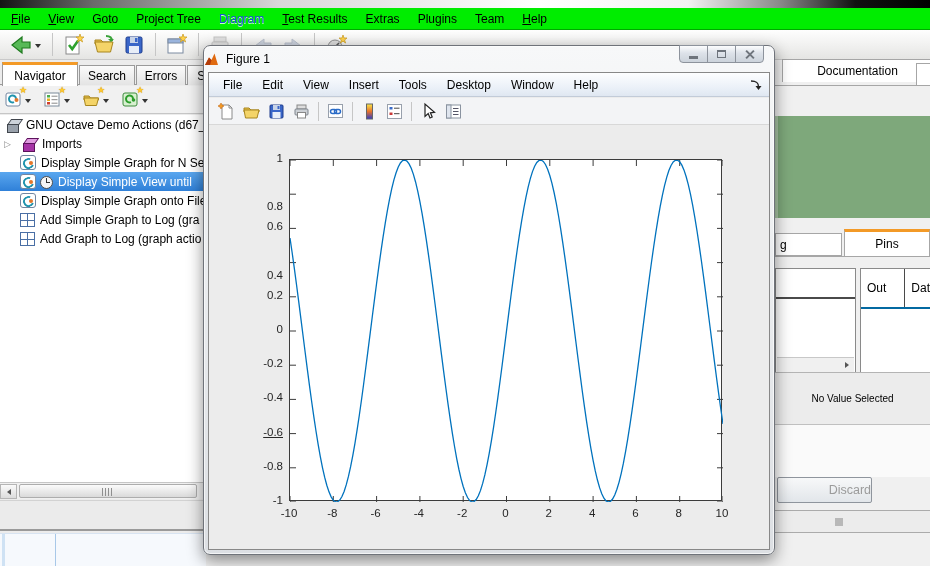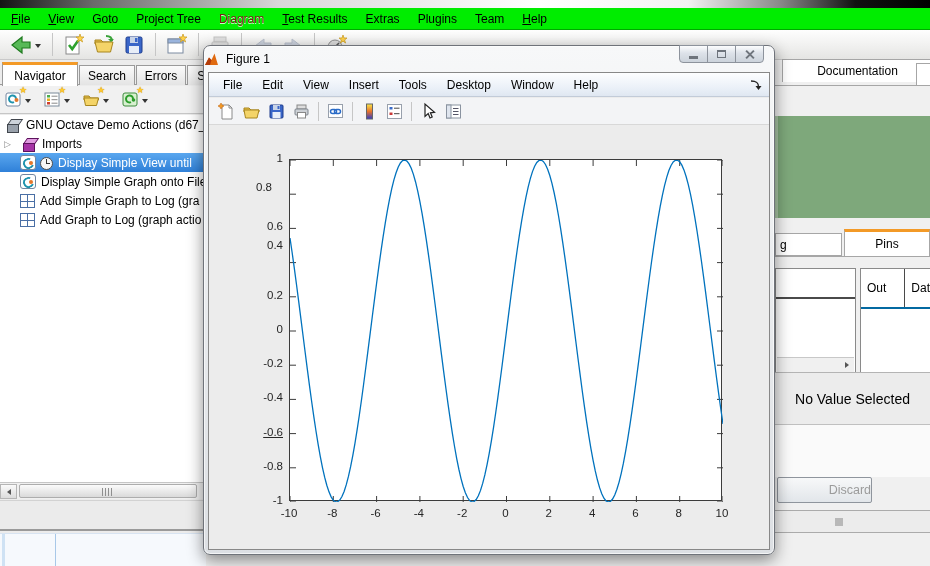--- a/index.html
+++ b/index.html
@@ -8,21 +8,21 @@
   font-family:"Liberation Sans",sans-serif;color:#000}
 
 
 .topstrip{position:absolute;left:0;top:0;width:930px;height:8px;
   background:linear-gradient(90deg,#141414 0%,#6a6a6a 10%,#d8d8d8 30%,#ffffff 58%,#f2f2f2 74%,#888 84%,#111 92%,#000 100%)}
 
 
 .menubar{position:absolute;left:0;top:8px;width:930px;height:22px;background:#00ed00;
   border-bottom:1px solid #00a800;display:flex;align-items:center;padding-left:2px}
 .mi{font-size:12px;padding:3px 9px;white-space:nowrap;cursor:default}
-.mi.disabled{color:#7f1d1d;text-shadow:0 1px 0 #c8ffc8}
+.mi.disabled{color:#1d4ed8;text-shadow:0 1px 0 #c8ffc8}
 .mi .u{text-decoration:underline}
 
 
 .toolbar{position:absolute;left:0;top:30px;width:930px;height:30px;
   background:linear-gradient(#fefefe,#e5e5e3);border-bottom:1px solid #c9c9c9;
   display:flex;align-items:center;padding-left:6px}
 .tbtn{height:26px;display:flex;align-items:center;justify-content:center;padding:0 3px}
 .tbtn.dis{opacity:.55}
 .tsep{width:1px;height:23px;background:#c6c6c6;margin:0 6px}
 .chev{width:0;height:0;border-left:3.5px solid transparent;border-right:3.5px solid transparent;border-top:4px solid #333;margin:2px 2px 0 2px}
@@ -84,21 +84,21 @@
 .tab-pins{left:844px;top:229px;width:86px;height:27px;background:#fff;border:1px solid #a6a6a6;border-top:3px solid #f39a27;border-bottom:none;display:flex;align-items:center;justify-content:center}
 .rp-div2{left:775px;top:256px;width:155px;height:1px;background:#a6a6a6}
 .sub-left{left:775px;top:268px;width:81px;height:106px;background:#fff;border:1px solid #8a8a8a}
 .sub-left::before{content:"";position:absolute;left:0;top:28px;width:100%;height:2px;background:#4a4a4a}
 .sub-scroll{position:absolute;left:1px;right:1px;bottom:1px;height:15px;background:#f0f0f0;border-top:1px solid #c8c8c8}
 .sub-scroll::after{content:"";position:absolute;right:5px;top:4px;width:0;height:0;border-top:3.5px solid transparent;border-bottom:3.5px solid transparent;border-left:4px solid #555}
 .pins-table{left:860px;top:268px;width:70px;height:106px;background:#fff;border:1px solid #8a8a8a;border-right:none}
 .pt-head{display:flex;height:40px;border-bottom:2px solid #0369a1}
 .pt-cell{display:flex;align-items:center;padding-left:6px}
 .pt-cell.c1{width:46px;border-right:1px solid #4a4a4a}
-.no-value{left:775px;top:372px;width:155px;height:52px;background:#ececec;border-top:1px solid #b4b4b4;display:flex;align-items:center;justify-content:center;font-size:14px}
+.no-value{left:775px;top:372px;width:155px;height:52px;background:#ececec;border-top:1px solid #b4b4b4;display:flex;align-items:center;justify-content:center;font-size:10px}
 .white-area{left:775px;top:424px;width:155px;height:53px;background:#fafafa;border-top:1px solid #c0c0c0}
 .discard-btn{left:777px;top:477px;width:95px;height:26px;background:linear-gradient(#f7f8f9,#e2e6ea);border:1px solid #8f959d;border-radius:2px;color:#9b9b9b;display:flex;align-items:center;justify-content:flex-end;font-size:12.5px}
 .rp-strip{left:775px;top:510px;width:155px;height:23px;background:#ececec;border-top:1px solid #ababab;border-bottom:1px solid #ababab}
 .rp-strip::before{content:"";position:absolute;left:60px;top:7px;width:8px;height:8px;background:#b8b8b8}
 
 
 .figwin{position:absolute;left:203px;top:45px;width:572px;height:510px;border-radius:7px;
   background:linear-gradient(#f7f8f9,#dcdfe3);border:1px solid #6f737a;z-index:10;
   box-shadow:0 5px 16px rgba(0,0,0,.45),inset 0 0 0 1px rgba(255,255,255,.65)}
 .fig-title{position:absolute;left:0;top:0;width:100%;height:26px;display:flex;align-items:center;font-size:12px}
@@ -310,20 +310,25 @@
     </div>
     <div class="tree">
         <div class="trow">
           <span class="ticon icon-package"></span>
           <span class="tlabel">GNU Octave Demo Actions (d67_</span>
         </div>
         <div class="trow">
           <span class="texp">▷</span>
           <span class="ticon icon-imports"></span>
           <span class="tlabel">Imports</span>
+        </div>
+        <div class="trow">
+          <span class="texp"></span>
+          <span class="ticon icon-action"></span>
+          <span class="tlabel">Display Simple Graph for N Se</span>
         </div>
         <div class="trow selected">
           <span class="texp"></span>
           <span class="ticon icon-action"></span>
           <span class="ticon icon-clock"></span>
           <span class="tlabel">Display Simple View until</span>
         </div>
         <div class="trow">
           <span class="texp"></span>
           <span class="ticon icon-action"></span>
@@ -476,22 +481,22 @@
             <div class="xtick-label" style="left: 496px;">10</div>
           </div>
         <div>
             <div class="ytick-label" style="top: 368px;">-1</div>
             <div class="ytick-label" style="top: 333.8px;">-0.8</div>
             <div class="ytick-label" style="top: 299.6px; text-decoration: underline;">-0.6</div>
             <div class="ytick-label" style="top: 265.4px;">-0.4</div>
             <div class="ytick-label" style="top: 231.2px;">-0.2</div>
             <div class="ytick-label" style="top: 197px;">0</div>
             <div class="ytick-label" style="top: 162.8px;">0.2</div>
-            <div class="ytick-label" style="top: 113px; text-align: right;">0.4</div>
+            <div class="ytick-label" style="top: 143px; text-align: right;">0.4</div>
             <div class="ytick-label" style="top: 94.4px;">0.6</div>
-            <div class="ytick-label" style="top: 55px; text-align: center;">0.8</div>
+            <div class="ytick-label" style="top: 74px;">0.8</div>
             <div class="ytick-label" style="top: 26px;">1</div>
           </div>
       </div>
     </div>
   </div>
 
 </div>
 
 </body></html>

